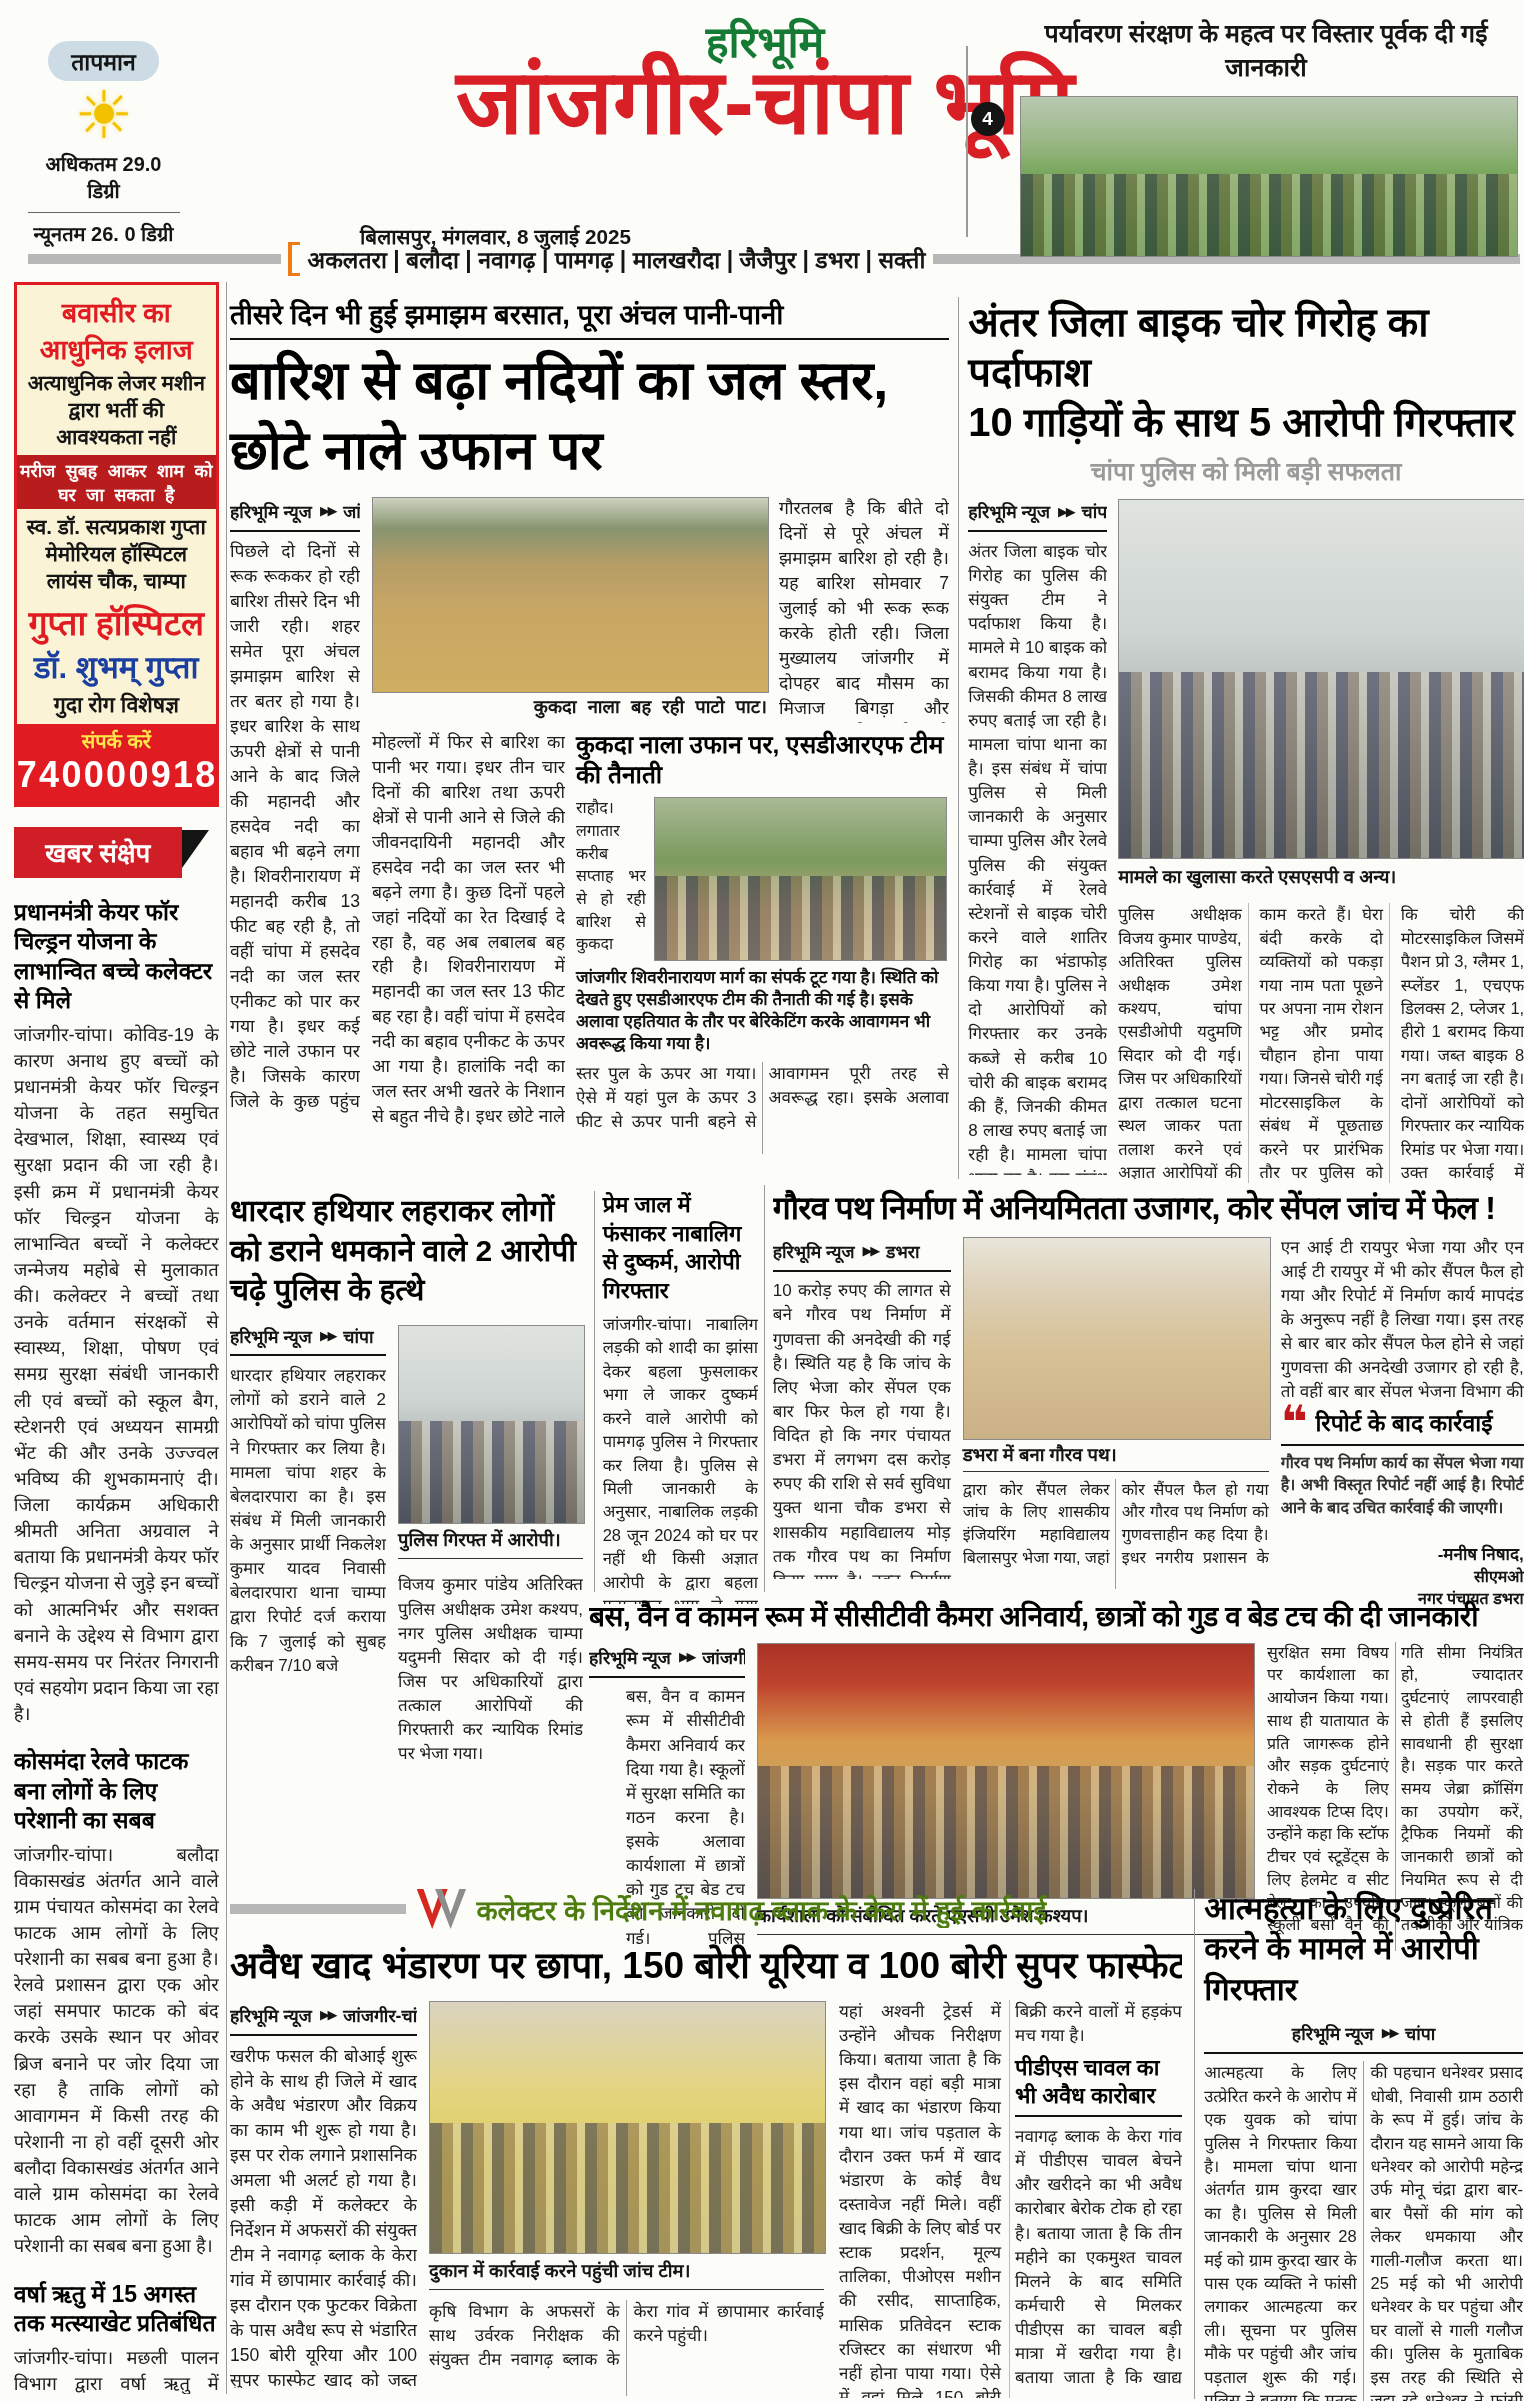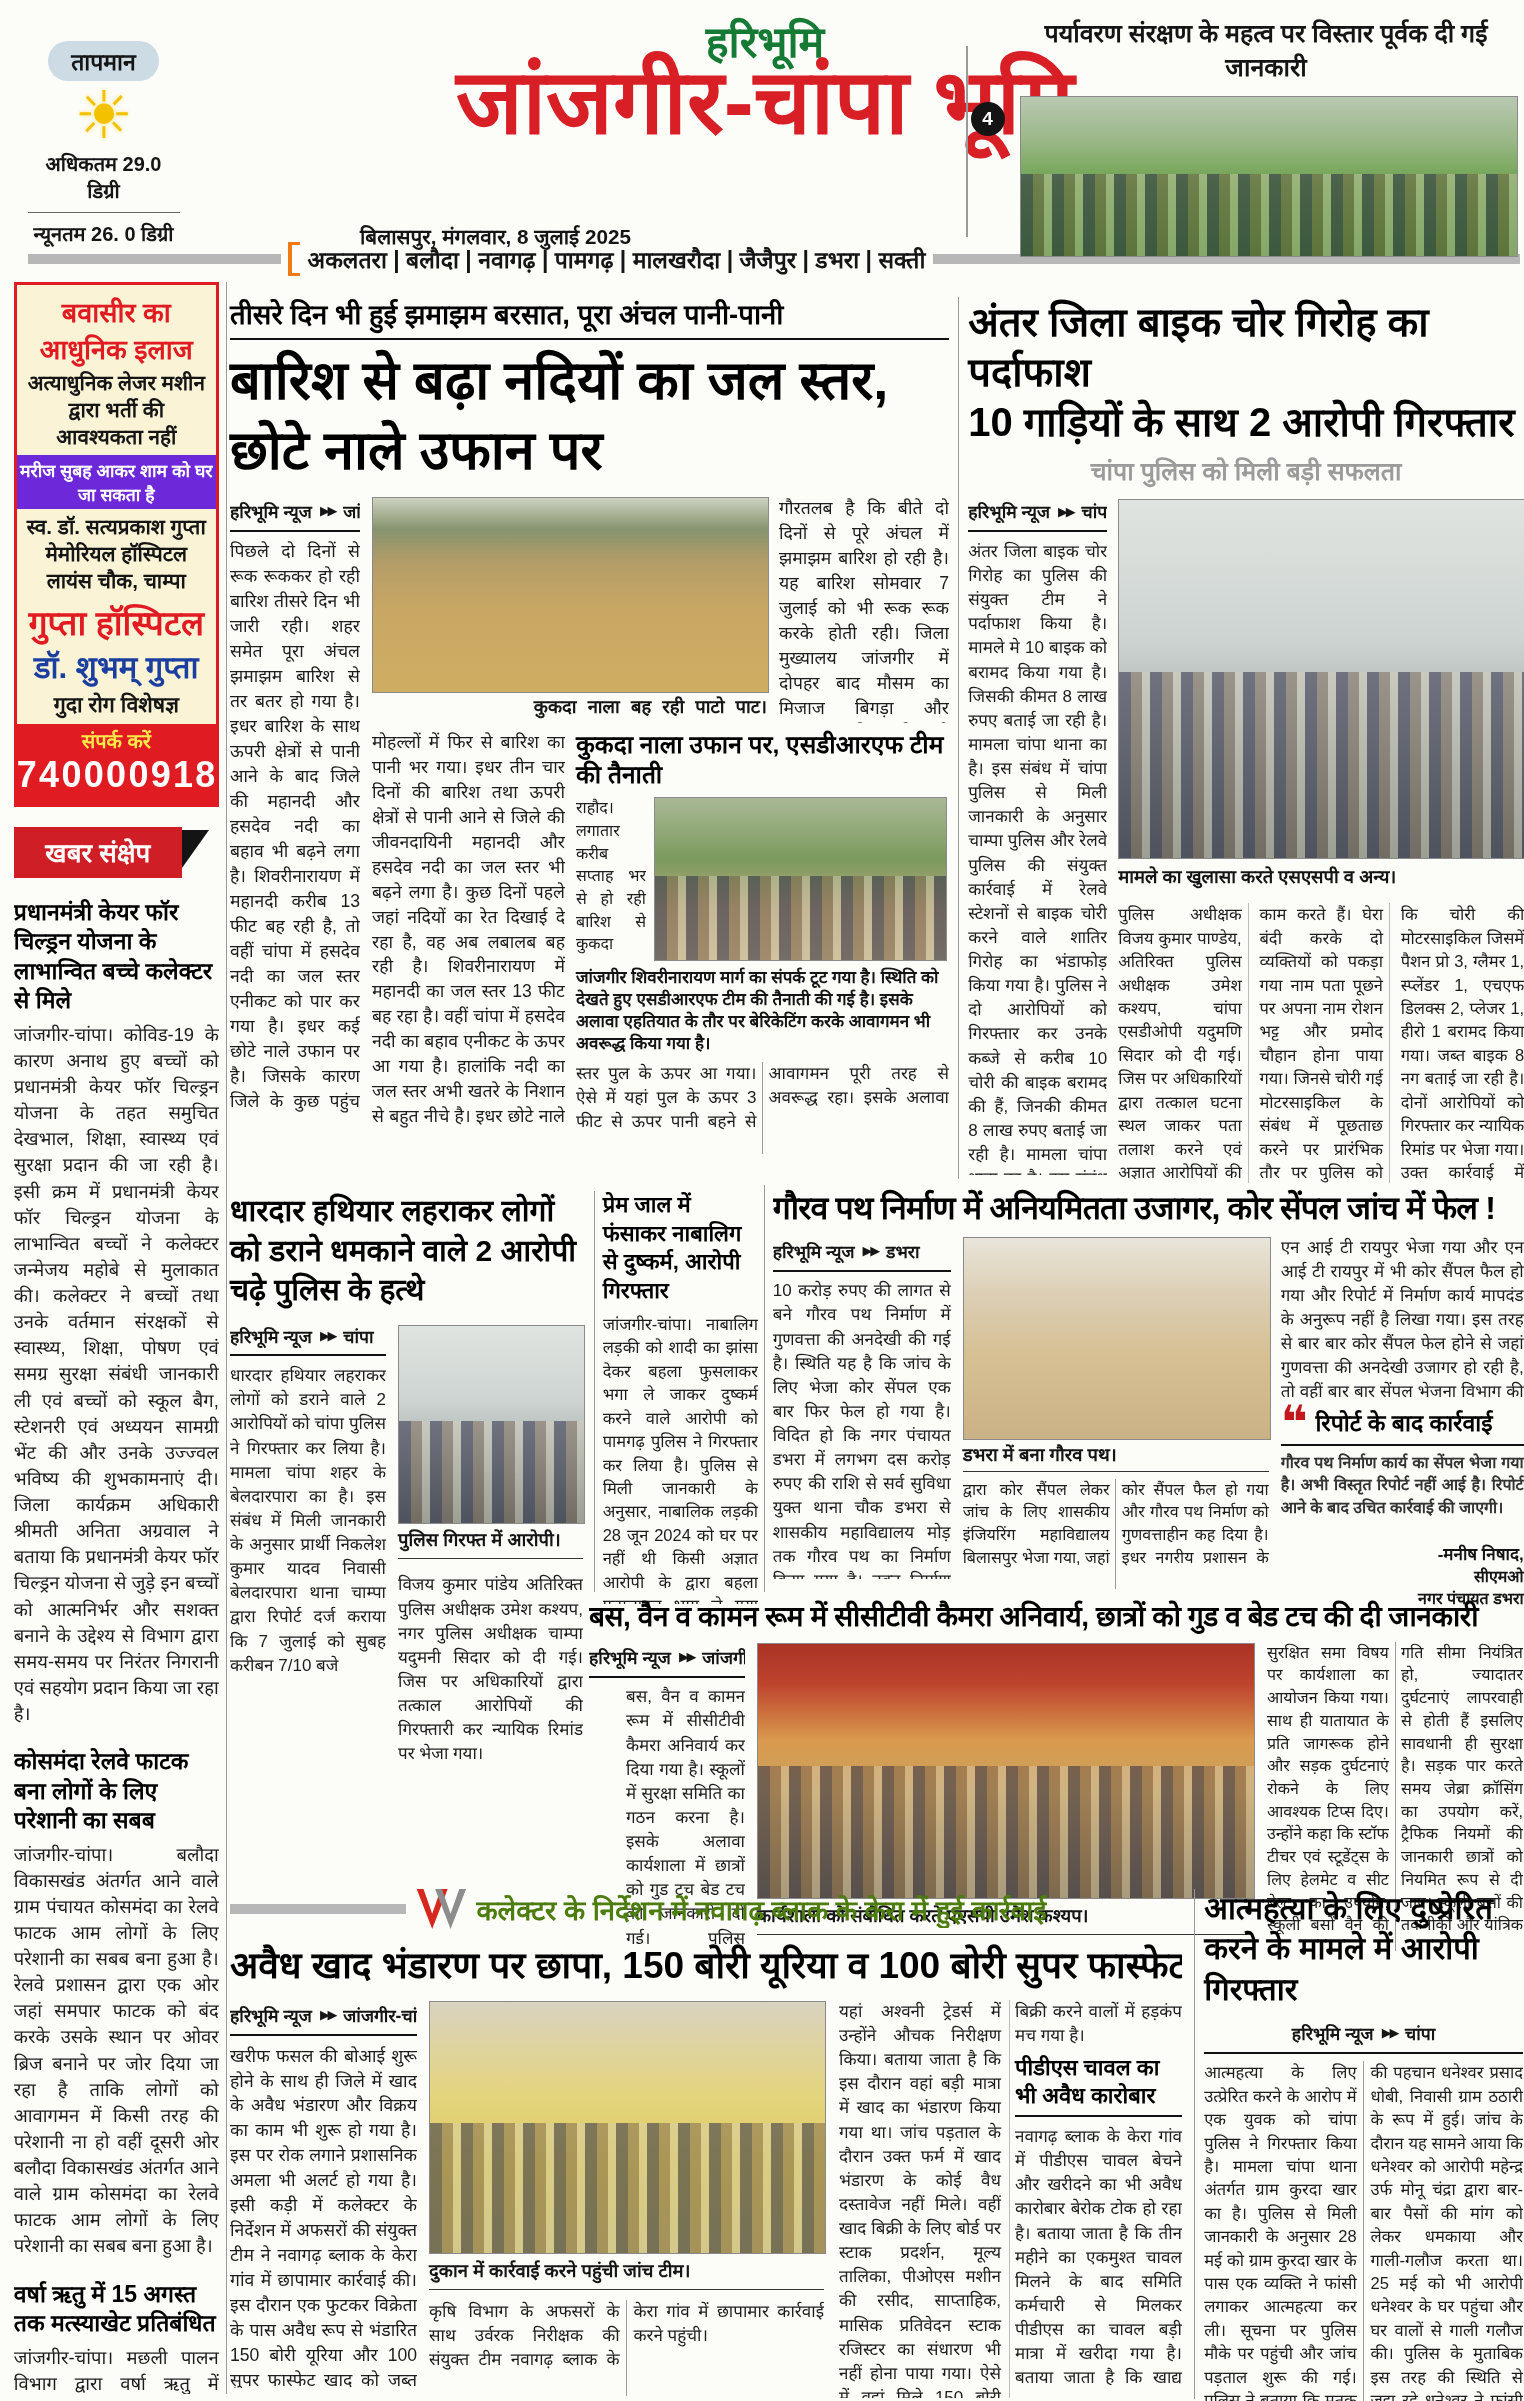--- a/index.html
+++ b/index.html
@@ -73,21 +73,21 @@
     <span class="abs" style="left:0;top:34px;width:2.3px;height:191px;background:#9a9a9a;"></span>
     <span class="abs" style="left:4.6px;top:90px;width:34px;height:34px;background:#141414;border-radius:50%;color:#fff;font-size:19px;font-weight:700;display:flex;align-items:center;justify-content:center;">4</span>
     <div class="abs" style="left:49px;top:4.6px;width:502px;font-size:25px;font-weight:800;line-height:1.35;text-align:center;">पर्यावरण संरक्षण के महत्व पर विस्तार पूर्वक दी गई जानकारी</div>
     <div class="abs ph ph-promo crowd" style="left:54px;top:84px;width:496px;height:159px;"></div>
   </div>
 
   <div class="abs" style="left:13.8px;top:282px;width:205px;height:2112px;border-right:0.8px solid #9a9a9a;padding-right:7.7px;overflow:hidden;">
     <div class="ad">
       <div style="color:#e01b22;font-weight:800;font-size:27px;">बवासीर का आधुनिक इलाज</div>
       <div style="font-weight:700;font-size:20.7px;line-height:1.3;margin-top:3.1px;">अत्याधुनिक लेजर मशीन द्वारा भर्ती की आवश्यकता नहीं</div>
-      <div style="background:#6d28d9;color:#fff;font-weight:700;font-size:17.6px;margin:4.6px -6.1px;padding:3.1px 1.5px;">मरीज सुबह आकर शाम को घर जा सकता है</div>
+      <div style="background:#b91c1c;color:#fff;font-weight:700;font-size:17.6px;margin:4.6px -6.1px;padding:3.1px 1.5px;font-family:Liberation Mono, monospace;">मरीज सुबह आकर शाम को घर जा सकता है</div>
       <div style="font-weight:700;font-size:20.7px;line-height:1.3;">स्व. डॉ. सत्यप्रकाश गुप्ता मेमोरियल हॉस्पिटल लायंस चौक, चाम्पा</div>
       <div style="color:#e01b22;font-weight:800;font-size:34px;margin-top:4.6px;">गुप्ता हॉस्पिटल</div>
       <div style="color:#1b3fa0;font-weight:800;font-size:31px;">डॉ. शुभम् गुप्ता</div>
       <div style="font-weight:700;font-size:21.4px;margin-top:1.5px;">गुदा रोग विशेषज्ञ</div>
       <div style="background:#e01b22;margin:6.1px -6.1px -7.7px;padding:3.1px 0 7.7px;">
         <div style="color:#ffe84a;font-size:20px;font-weight:700;">संपर्क करें</div>
         <div style="color:#fff;font-size:36px;font-weight:800;letter-spacing:2.3px;">7400009183</div>
       </div>
     </div>
 
@@ -127,21 +127,21 @@
           <div class="bodytxt" style="width:70px;height:162px;font-size:16px;">राहौद। लगातार करीब सप्ताह भर से हो रही बारिश से कुकदा उफान पर है। जिसके चलते</div>
           <div class="ph ph-kukda crowd" style="width:291px;height:162px;"></div>
         </div>
         <div class="caption" style="font-size:17px;margin-top:6.1px;">जांजगीर शिवरीनारायण मार्ग का संपर्क टूट गया है। स्थिति को देखते हुए एसडीआरएफ टीम की तैनाती की गई है। इसके अलावा एहतियात के तौर पर बेरिकेटिंग करके आवागमन भी अवरूद्ध किया गया है।</div>
         <div class="bodytxt colrule" style="margin-top:6.1px;height:92px;column-count:2;column-gap:12.2px;font-size:17px;">स्तर पुल के ऊपर आ गया। ऐसे में यहां पुल के ऊपर 3 फीट से ऊपर पानी बहने से आवागमन पूरी तरह से अवरूद्ध रहा। इसके अलावा पामगढ़ रोड पर कुथूर का कंजीनाला भी उफान पर रहा।</div>
       </div>
     </div>
   </div>
 
   <div class="abs" style="left:958px;top:297px;width:566px;height:882px;border-left:0.8px solid #9a9a9a;padding-left:9.2px;box-sizing:border-box;">
-    <div class="hd" style="font-size:40px;line-height:1.25;"><span>अंतर जिला बाइक चोर गिरोह का पर्दाफाश</span><br><span>10 गाड़ियों के साथ 2 आरोपी गिरफ्तार</span></div>
+    <div class="hd" style="font-size:40px;line-height:1.25;"><span>अंतर जिला बाइक चोर गिरोह का पर्दाफाश</span><br><span>10 गाड़ियों के साथ 5 आरोपी गिरफ्तार</span></div>
     <div style="font-size:25px;font-weight:800;color:#9b9b9b;text-align:center;margin-top:6.1px;">चांपा पुलिस को मिली बड़ी सफलता</div>
     <div style="position:relative;height:689px;margin-top:9.2px;">
       <div class="abs" style="left:0;top:0;width:139px;height:689px;">
         <div class="byline">
             <span>हरिभूमि न्यूज</span>
             <span class="arr">▶▶</span>
             <span>चांपा</span>
           </div>
         <div class="bodytxt" style="height:635px;font-size:17px;">अंतर जिला बाइक चोर गिरोह का पुलिस की संयुक्त टीम ने पर्दाफाश किया है। मामले मे 10 बाइक को बरामद किया गया है। जिसकी कीमत 8 लाख रुपए बताई जा रही है। मामला चांपा थाना का है। इस संबंध में चांपा पुलिस से मिली जानकारी के अनुसार चाम्पा पुलिस और रेलवे पुलिस की संयुक्त कार्रवाई में रेलवे स्टेशनों से बाइक चोरी करने वाले शातिर गिरोह का भंडाफोड़ किया गया है। पुलिस ने दो आरोपियों को गिरफ्तार कर उनके कब्जे से करीब 10 चोरी की बाइक बरामद की हैं, जिनकी कीमत 8 लाख रुपए बताई जा रही है। मामला चांपा थाना का है। इस संबंध में मिली जानकारी के अनुसार सक्ती जिले के जैजैपुर क्षेत्र के पंडाहरदी निवासी राधेश्याम धिरहे ने 6 जुलाई थाना आकर रिपोर्ट दर्ज कराया कि एक दिन पूर्व 5 जुलाई को वह रेलवे स्टेशन चांपा अपने निजी काम से गया था और अपनी मोटरसाइकिल को स्टेशन के बाहर खड़ी किया था थोड़ी देर बाद आकर देखा तो उसकी मोटर साइकिल वहां पर नहीं थी, जिसे किसी अज्ञात चोर के द्वारा चोरी कर लिया गया कि सूचना थाना चांपा में दी गई। जिस पर तत्काल थाना चांपा में चोरी का अपराध पंजीबद्ध कर विवेचना में लिया गया। अपराध की गंभीरता को देखते हुए इसकी सूचना जिले के</div>
       </div>

